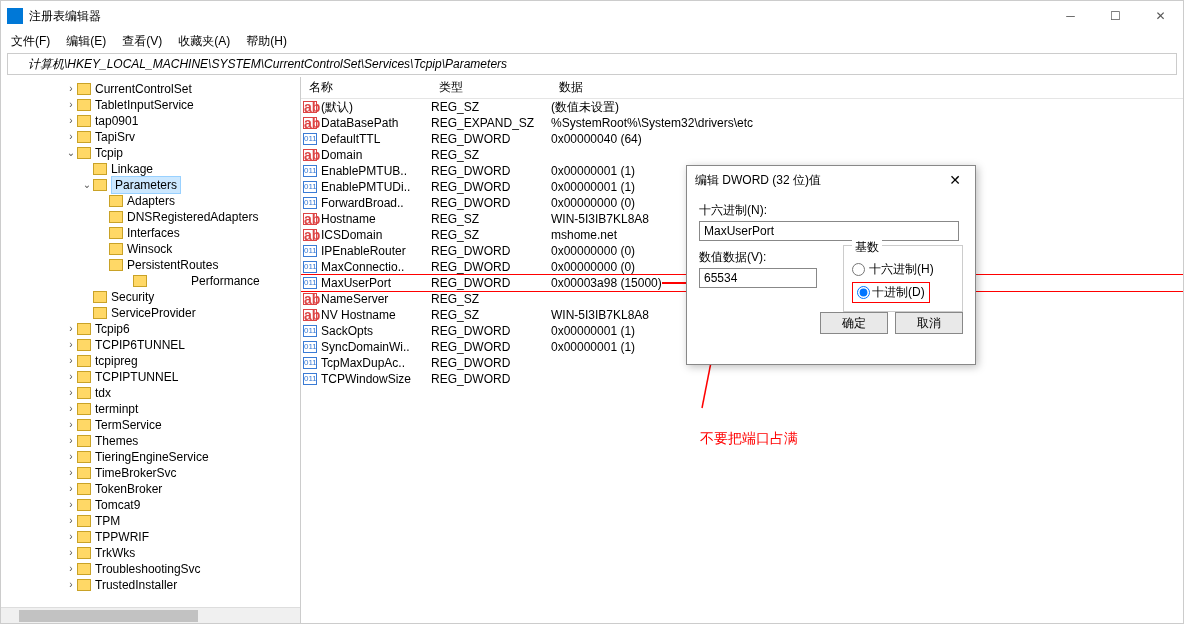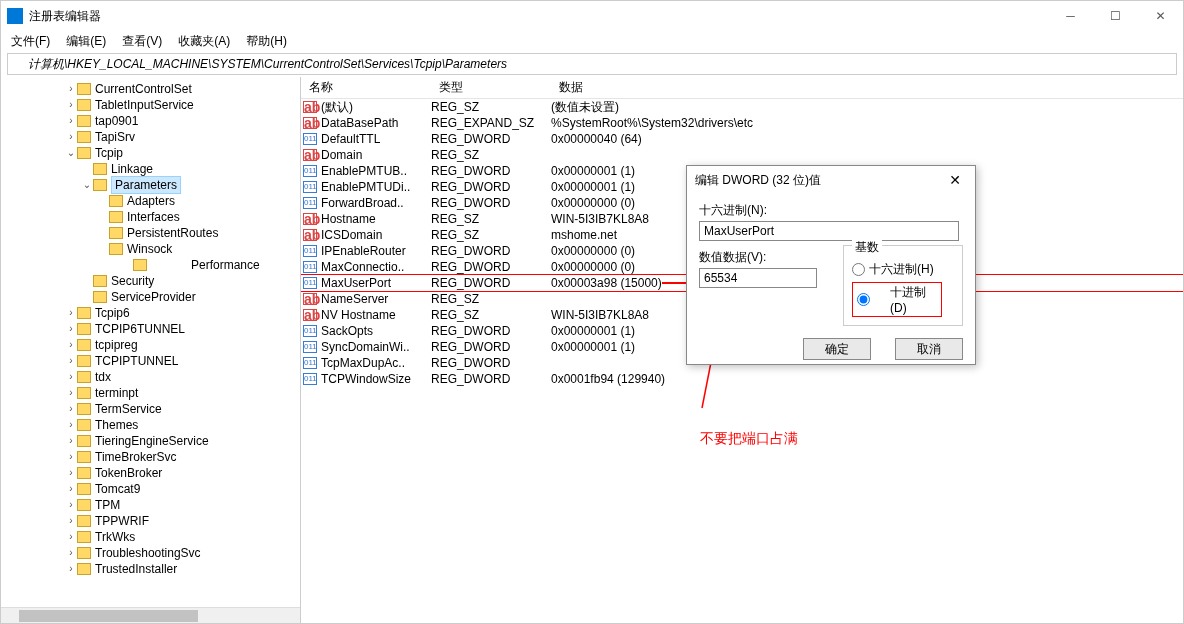--- a/index.html
+++ b/index.html
@@ -49,22 +49,22 @@
 .dlg-body label { display: block; margin-bottom: 2px; }
 .dlg-body input[type=text] { width: 260px; height: 20px; border: 1px solid #888; padding: 1px 4px; font-size: 12px; }
 .dlg-row { display: flex; margin-top: 8px; gap: 12px; }
 .dlg-col { flex: 1; }
 .dlg-col.small { flex: 0 0 132px; }
 .valinput { width: 118px !important; }
 .fieldset { border: 1px solid #ccc; padding: 4px 20px 8px 8px; margin-top: -4px; }
 .fieldset .legend { position: relative; top: -11px; background: #fff; padding: 0 3px; display: inline-block; }
 .radio-row { display: flex; align-items: center; gap: 4px; margin-top: -6px; }
 .radio-row input { margin: 0; }
-.radio-hl { border: 1px solid red; padding: 1px 4px; display: inline-flex; align-items: center; gap: 20px; }
-.dlg-btns { display: flex; justify-content: flex-end; gap: 24px; margin-top: 12px; }
+.radio-hl { border: 1px solid red; padding: 1px 4px; display: inline-flex; align-items: center; gap: 2px; }
+.dlg-btns { display: flex; justify-content: flex-end; gap: 7px; margin-top: 0; }
 .dlg-btns button { width: 68px; height: 22px; border: 1px solid #888; background: #e9e9e9; font-size: 12px; cursor: pointer; }
 
 
 .arrow { position: absolute; left: 652px; top: 278px; pointer-events: none; z-index: 5; }
 .note { position: absolute; left: 700px; top: 430px; color: red; font-size: 14px; z-index: 5; }
 
 .hscroll { position: absolute; bottom: 0; left: 0; right: 0; height: 16px; background: #f0f0f0; border-top: 1px solid #ddd; }
 .hscroll .thumb { position: absolute; left: 18px; top: 2px; width: 60%; height: 12px; background: #c2c2c2; }
 </style>
 </head>
@@ -130,31 +130,36 @@
           <span class="sel">Parameters</span>
         </div>
         <div class="tree-row" style="padding-left: 96px;">
           <span class="tw"></span>
           <span class="fld"></span>
           <span>Adapters</span>
         </div>
         <div class="tree-row" style="padding-left: 96px;">
           <span class="tw"></span>
           <span class="fld"></span>
+          <span>DNSRegisteredAdapters</span>
+        </div>
+        <div class="tree-row" style="padding-left: 96px;">
+          <span class="tw"></span>
+          <span class="fld"></span>
           <span>Interfaces</span>
         </div>
         <div class="tree-row" style="padding-left: 96px;">
           <span class="tw"></span>
           <span class="fld"></span>
+          <span>Winsock</span>
+        </div>
+        <div class="tree-row" style="padding-left: 96px;">
+          <span class="tw"></span>
+          <span class="fld"></span>
           <span>PersistentRoutes</span>
-        </div>
-        <div class="tree-row" style="padding-left: 96px;">
-          <span class="tw"></span>
-          <span class="fld"></span>
-          <span>Winsock</span>
         </div>
         <div class="tree-row" style="padding-left: 80px; gap: 40px;">
           <span class="tw"></span>
           <span class="fld"></span>
           <span>Performance</span>
         </div>
         <div class="tree-row" style="padding-left: 80px;">
           <span class="tw"></span>
           <span class="fld"></span>
           <span>Security</span>
@@ -394,21 +399,20 @@
             </div>
             <div class="nm">TcpMaxDupAc..</div>
             <div class="ty">REG_DWORD</div>
           </div>
           <div class="list-row">
             <div class="ic">
               <div class="nmic">011</div>
             </div>
             <div class="nm">TCPWindowSize</div>
             <div class="ty">REG_DWORD</div>
-            <div class="dt">0x0001fb94 (129940)</div>
           </div>
         </div>
     </div>
   </div>
 </div>
 
 <div class="dialog">
   <div class="dlg-title">
     <div class="txt">编辑 DWORD (32 位)值</div>
     <div class="dlg-close">✕</div>

